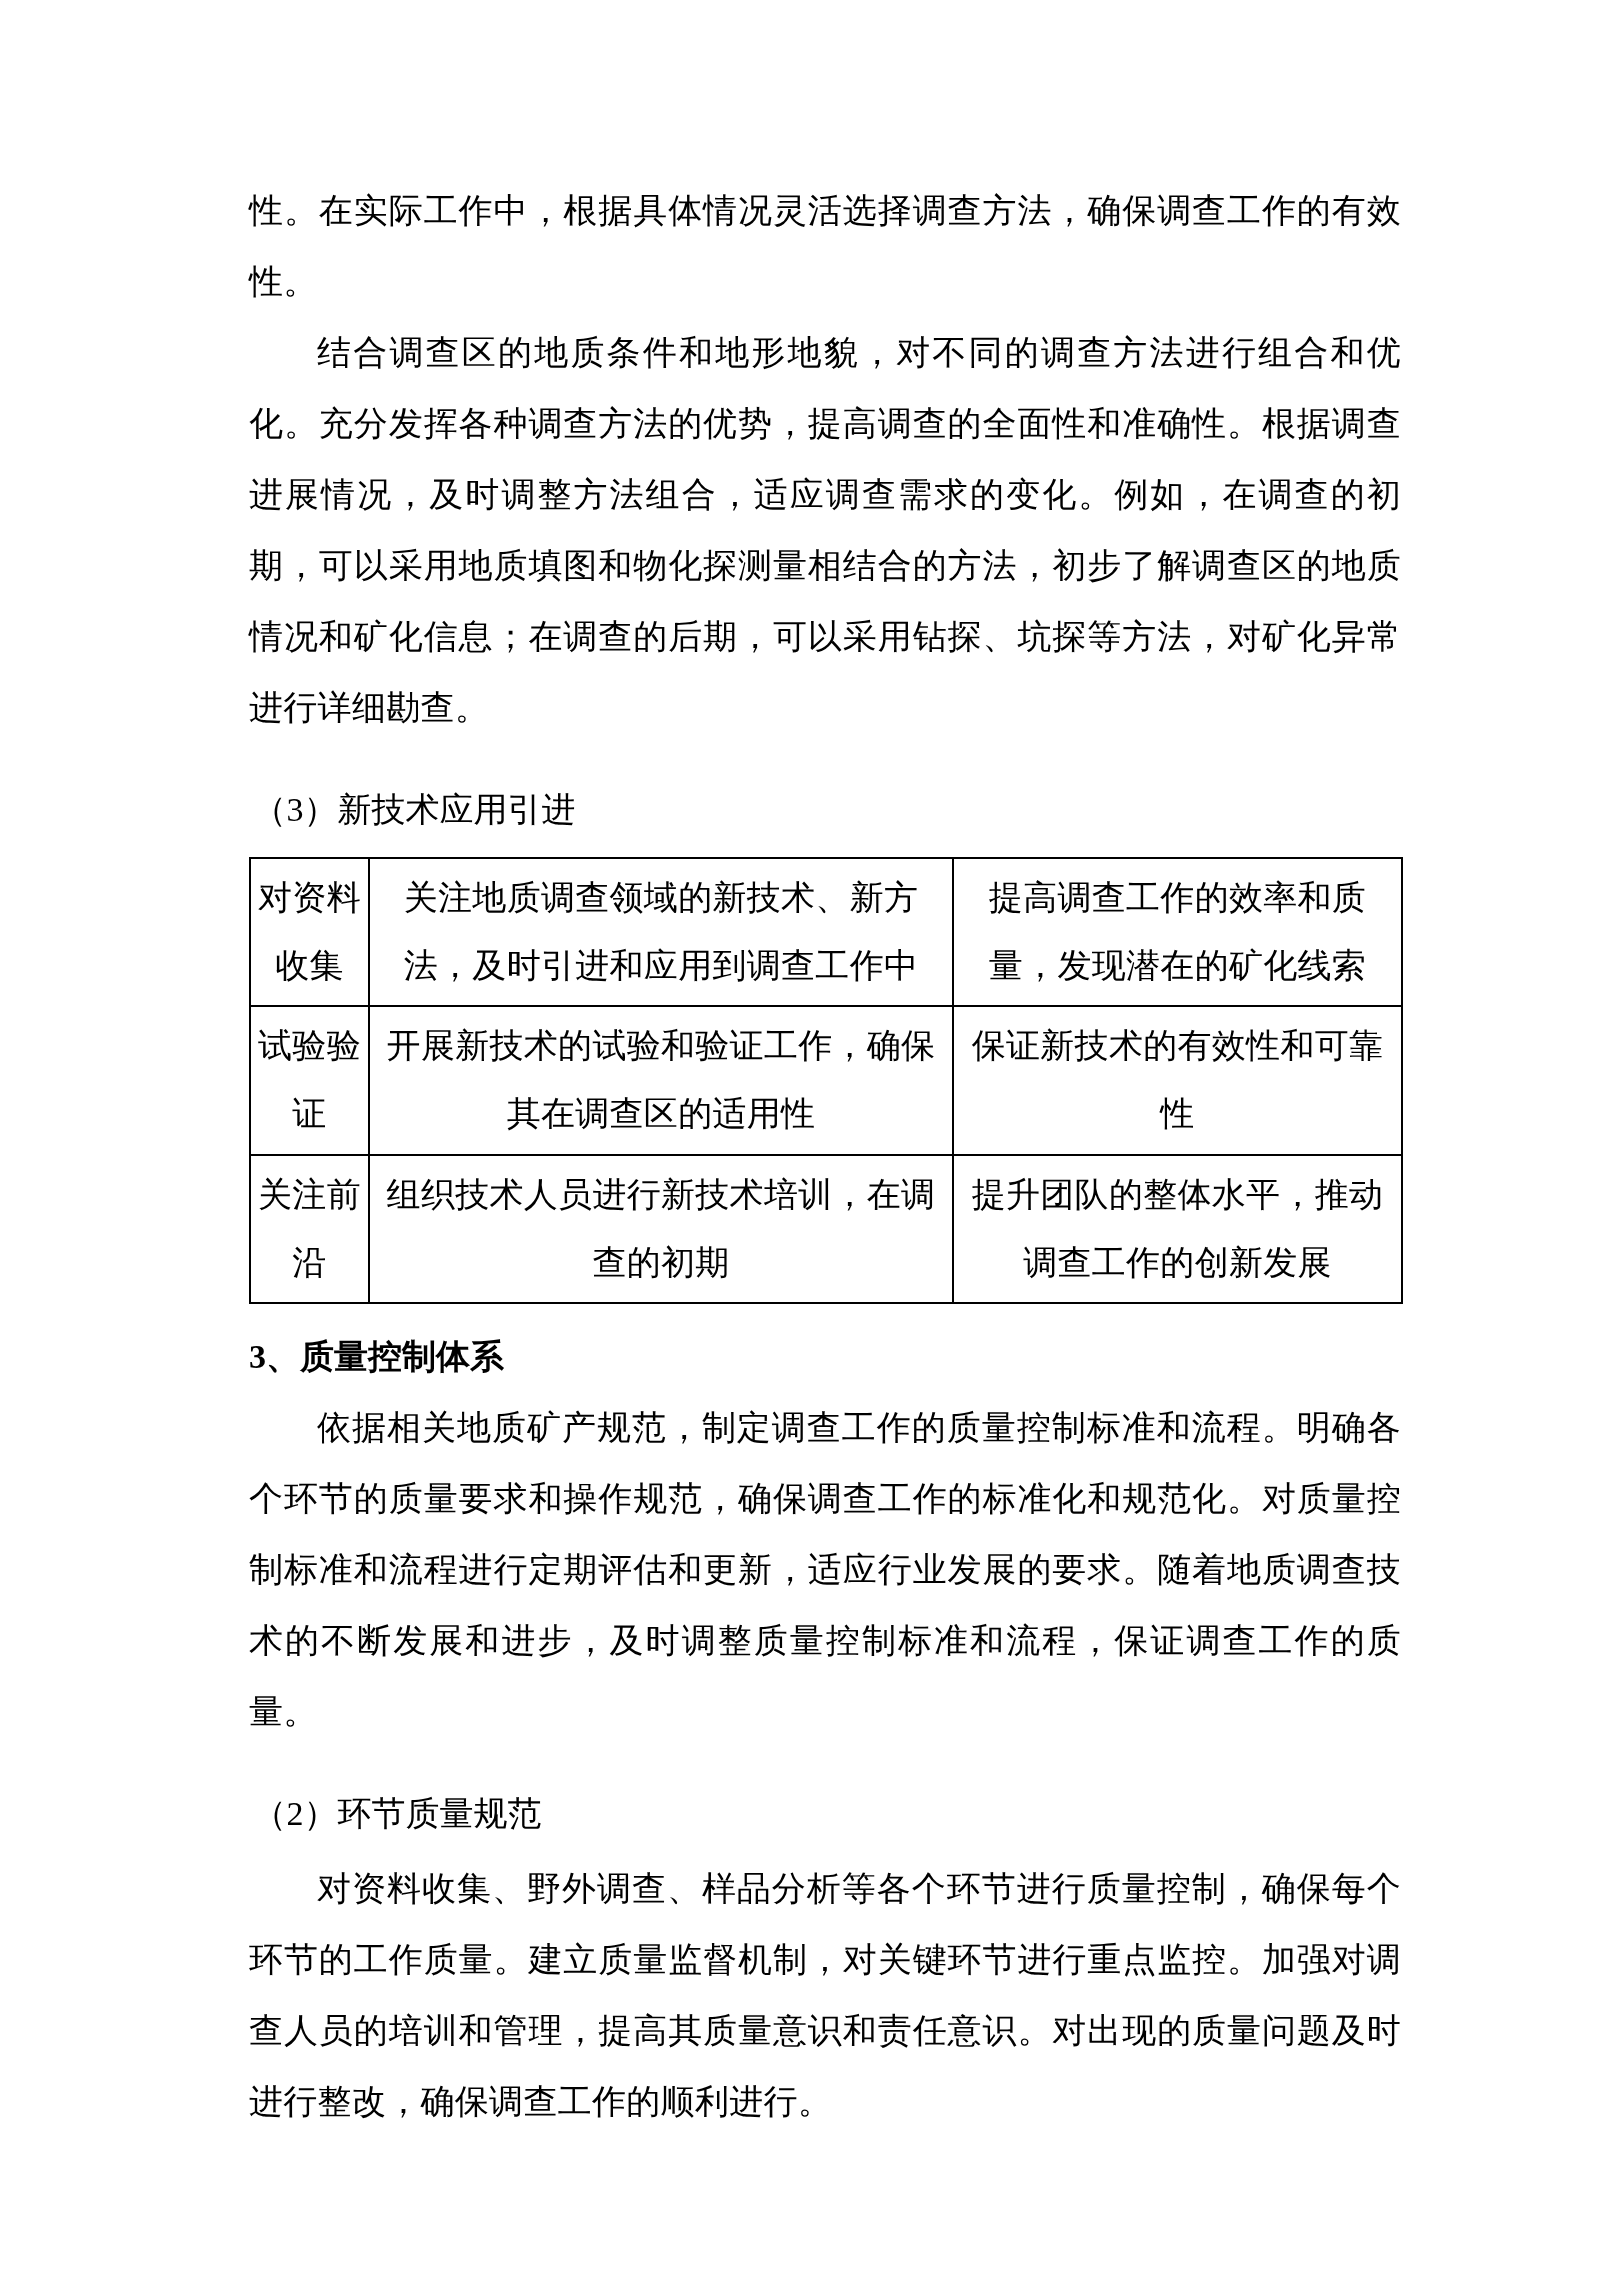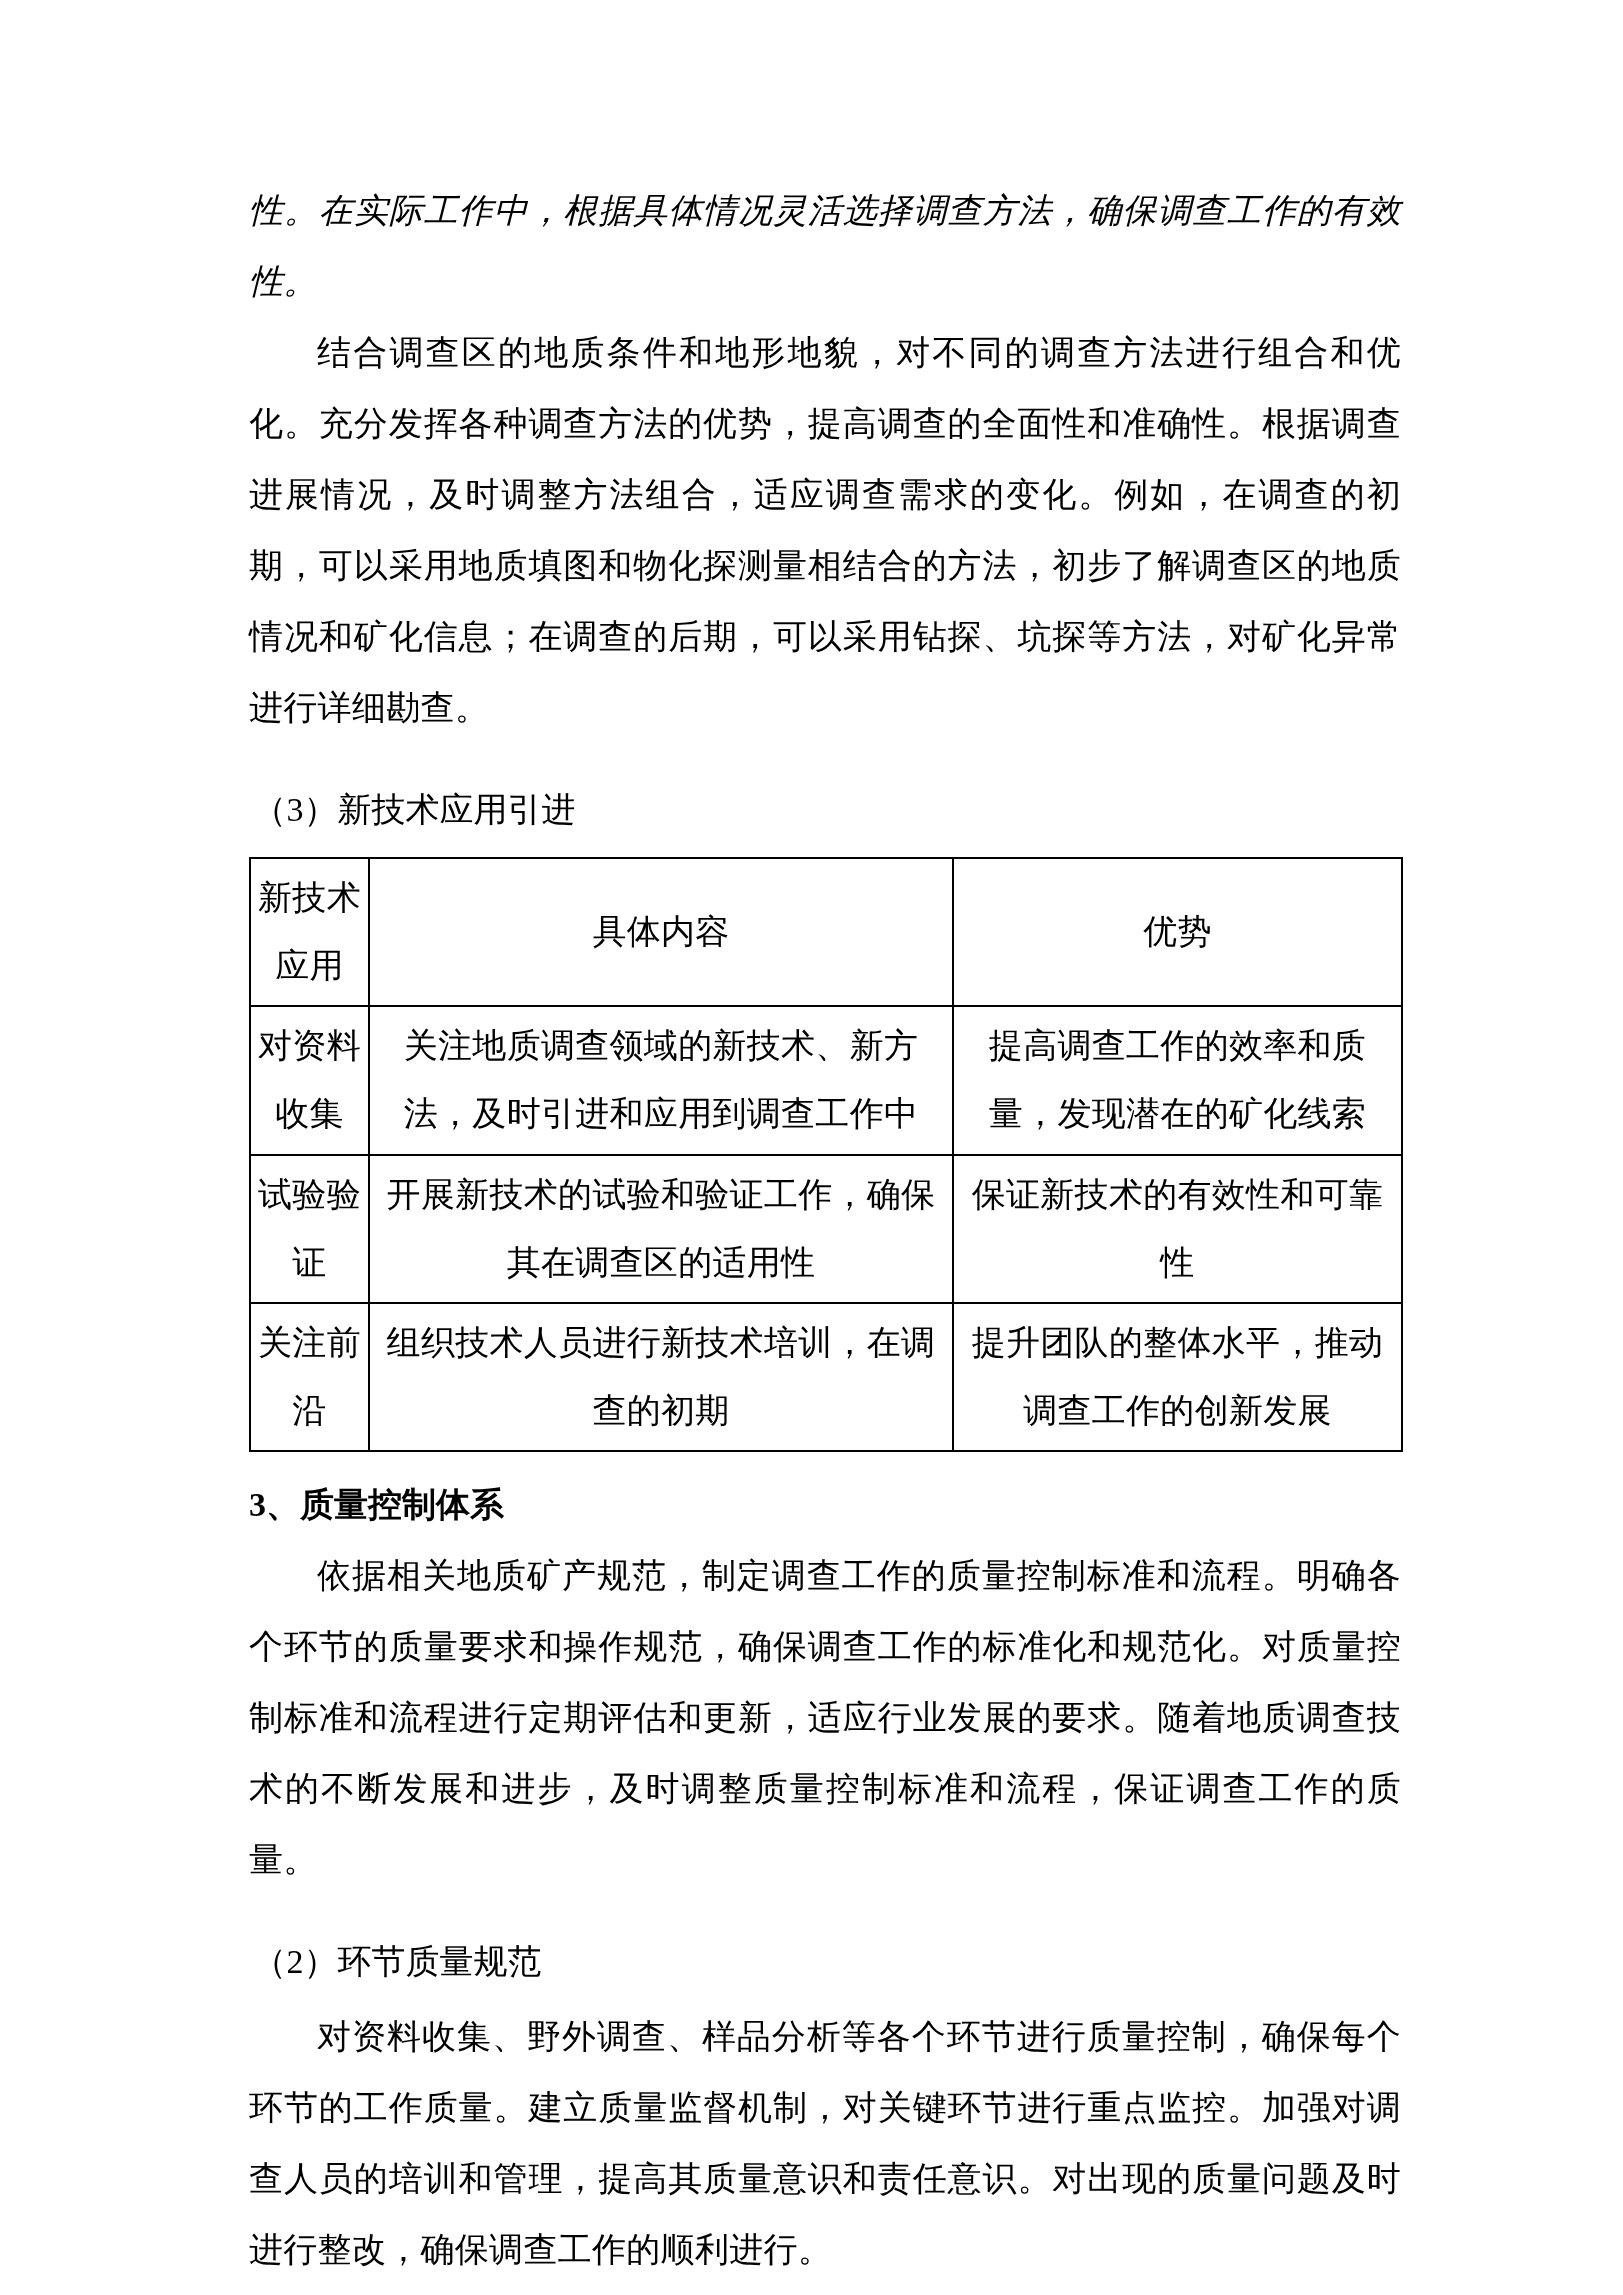--- a/index.html
+++ b/index.html
@@ -27,21 +27,20 @@
     text-align: justify;
     text-justify: inter-ideograph;
     margin: 0;
     letter-spacing: 0.3px;
   }
   p.indent {
     text-indent: 2em;
   }
   p.no-indent {
     text-indent: 0;
-    font-style: italic;
   }
   h3.sub-heading {
     font-size: 34px;
     line-height: 71px;
     font-weight: normal;
     margin: 31px 0 3.9px 0;
     text-indent: 0.1em;
   }
   h3.num-heading {
     font-size: 34px;
@@ -85,25 +84,20 @@
     <h3 class="sub-heading">（3）新技术应用引进</h3>
 
     <table class="data-table">
       <colgroup>
         <col class="c1">
         <col class="c2">
         <col class="c3">
       </colgroup>
       <tbody>
         <tr>
-          <th>新技术应用</th>
-          <th>具体内容</th>
-          <th>优势</th>
-        </tr>
-        <tr>
           <td>对资料收集</td>
           <td>关注地质调查领域的新技术、新方法，及时引进和应用到调查工作中</td>
           <td>提高调查工作的效率和质量，发现潜在的矿化线索</td>
         </tr>
         <tr>
           <td>试验验证</td>
           <td>开展新技术的试验和验证工作，确保其在调查区的适用性</td>
           <td>保证新技术的有效性和可靠性</td>
         </tr>
         <tr>

